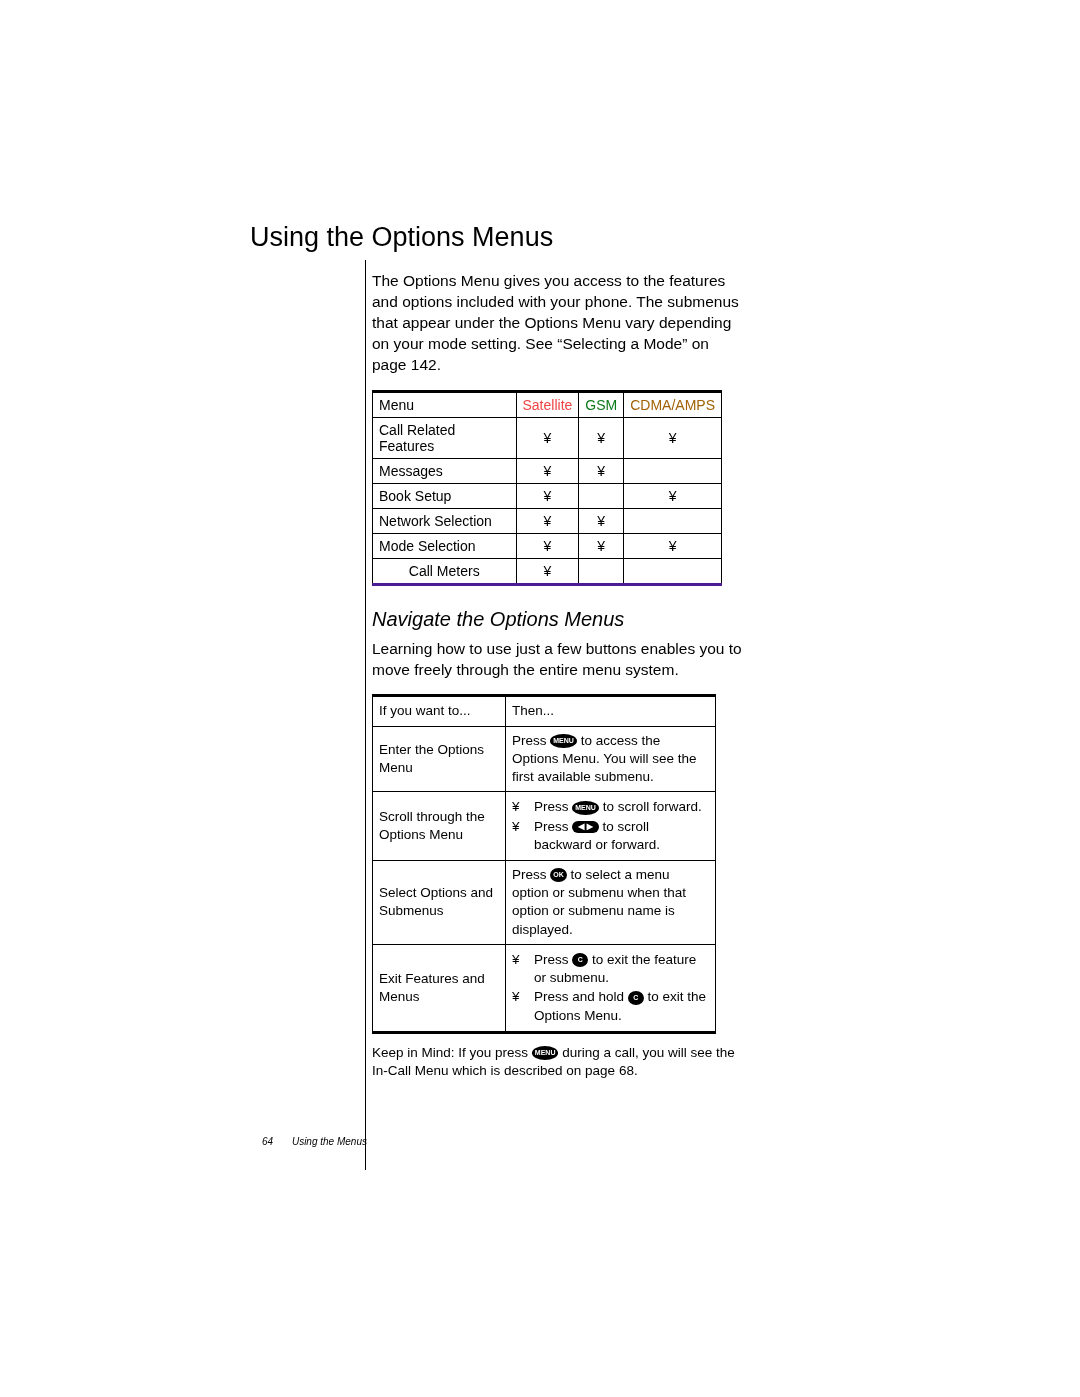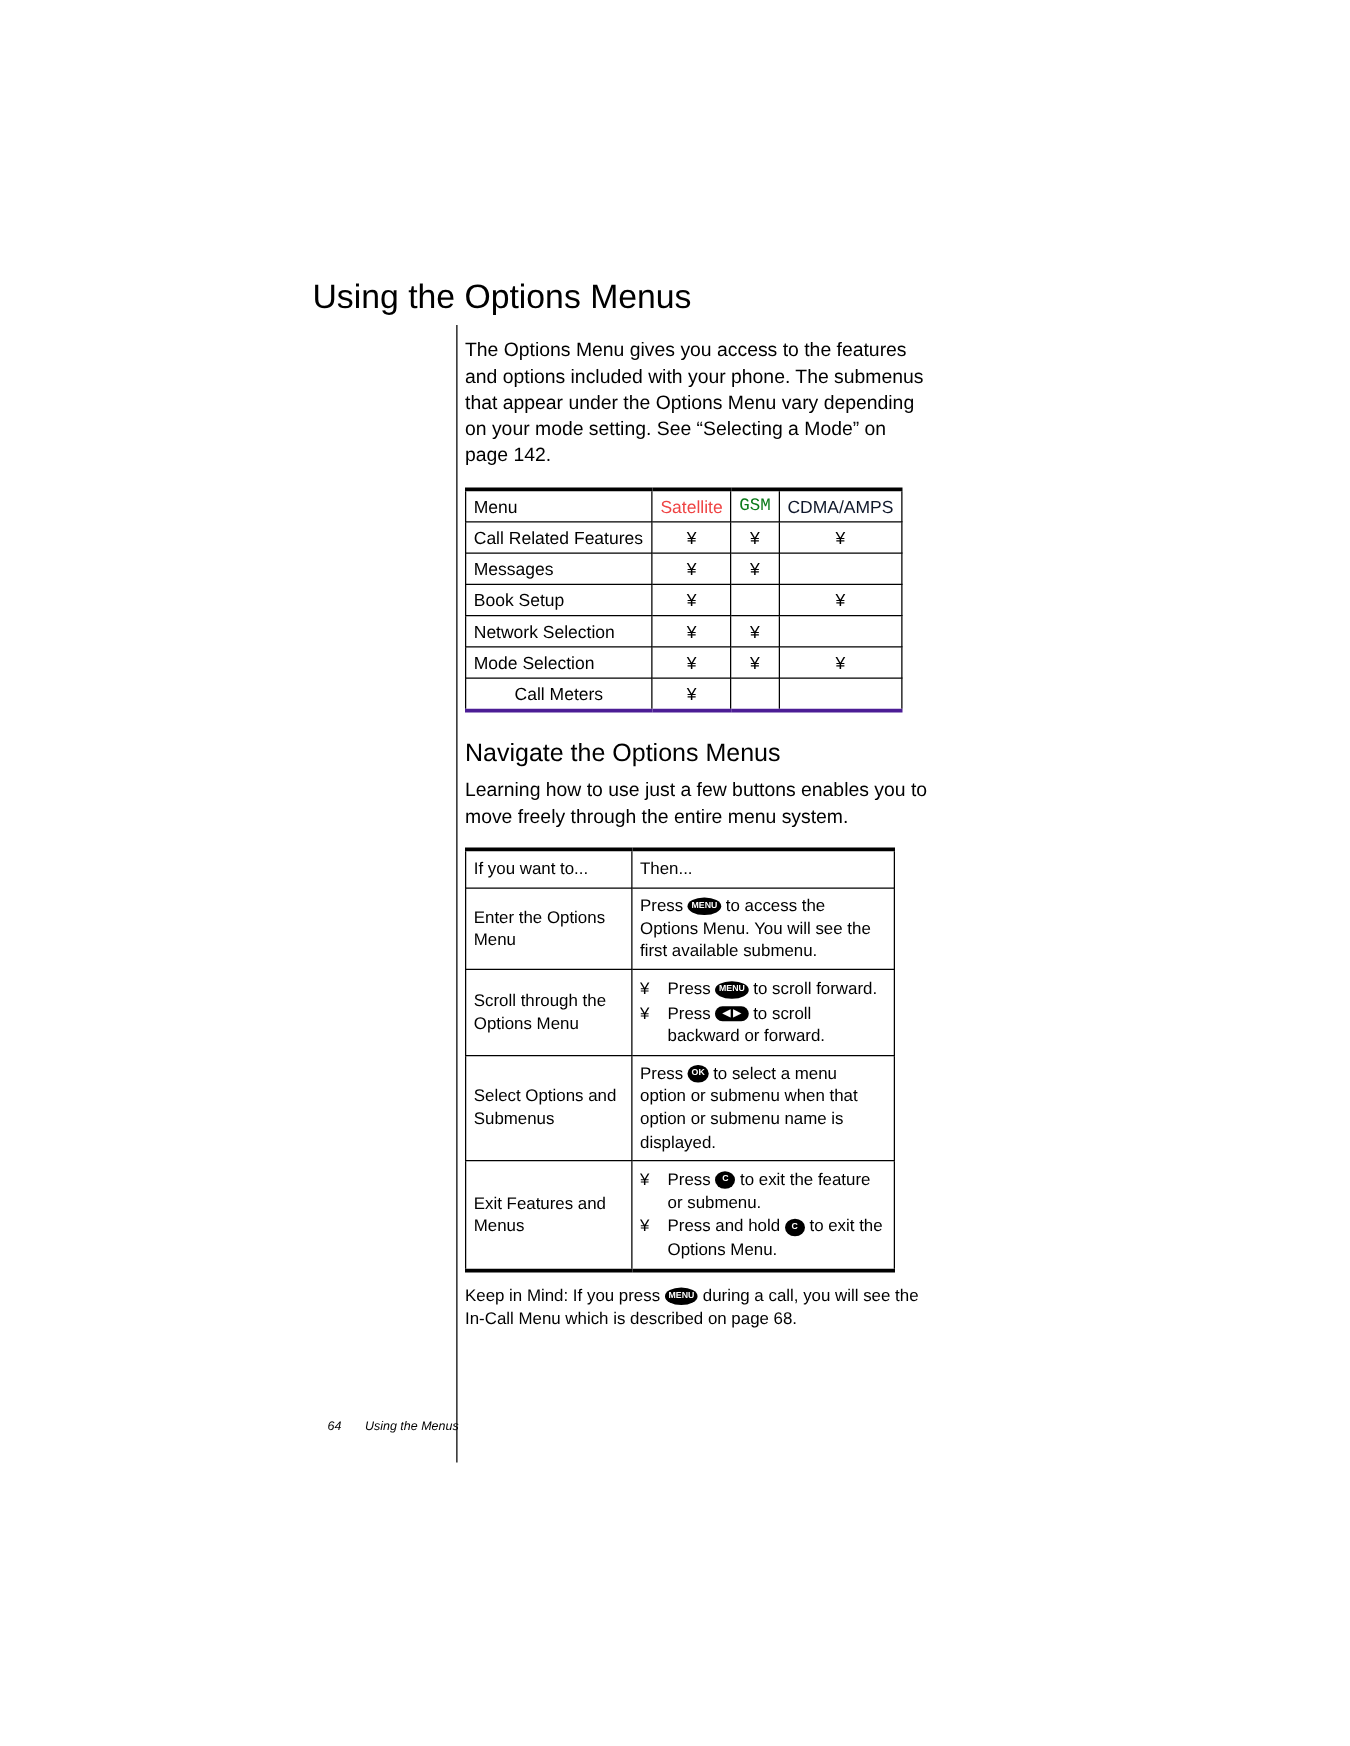--- a/index.html
+++ b/index.html
@@ -51,25 +51,26 @@
     border: 1px solid #000;
     padding: 4px 6px;
     text-align: left;
     vertical-align: middle;
     font-weight: 400;
   }
   table.modes thead tr { border-top: 3px solid #000; }
   table.modes thead th { border-top: 3px solid #000; }
   table.modes tbody tr:last-child td { border-bottom: 3px solid #4c1d95; text-align: center; }
   table.modes .c-sat { color: #ef4444; text-align:center;}
-  table.modes .c-gsm { color: #0b7a1a; text-align:right;font-family:Liberation Mono, monospace;}
-  table.modes .c-cdma { color: #0f172a; text-align:center;}
+  table.modes .c-gsm { color: #0b7a1a; text-align:right;}
+  table.modes .c-cdma { color: #a16207; text-align:center;}
   table.modes td.mark { text-align: center; font-family: "Arial", sans-serif; }
   h2.sub {
     font-size: 20px;
+    font-style: italic;
     font-weight: 400;
     margin: 22px 0 8px 0;
   }
   
   table.nav {
     border-collapse: collapse;
     width: 344px;
     font-size: 13.5px;
     line-height: 1.35;
   }

